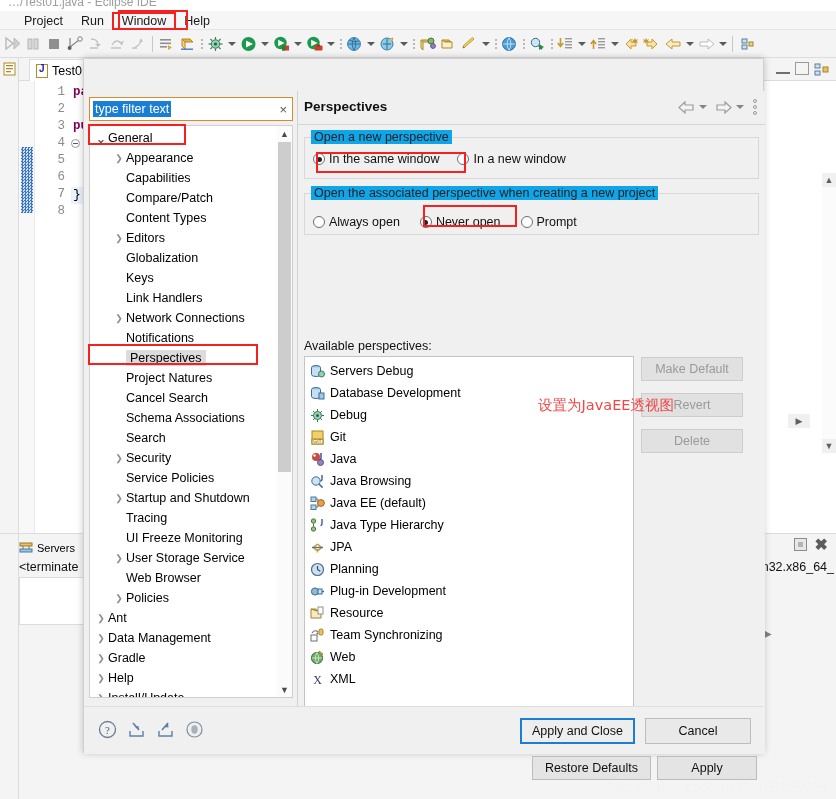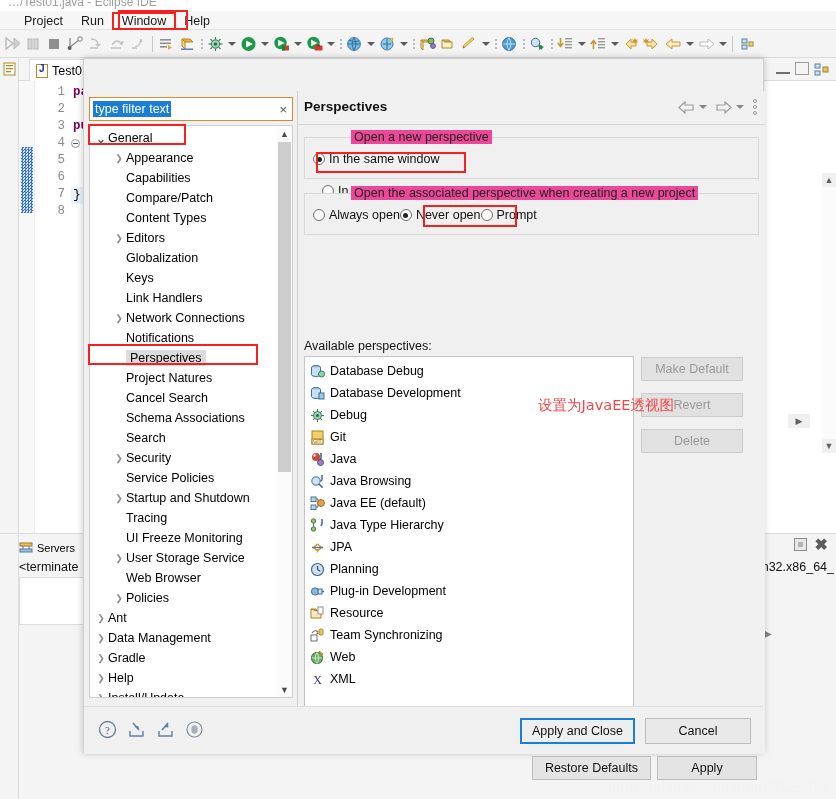--- a/index.html
+++ b/index.html
@@ -145,21 +145,21 @@
   .pane { position: absolute; left: 213px; top: 0px; width: 468px; height: 663px; background: #f0f0f0; border-left: 1px solid #d2d2d2; }
   .pane-head { position: absolute; left: 0; top: 0; width: 467px; height: 34px; background: #f0f0f0; border-bottom: 1px solid #d5d5d5; }
   .pane-title { position: absolute; left: 6px; top: 8px; font-size: 13.5px; font-weight: bold; color: #111; }
   .pane-nav { position: absolute; right: 8px; top: 8px; display: flex; align-items: center; gap: 3px; }
   .navarrow { width: 19px; height: 15px; }
   .navcaret { width: 0; height: 0; border-left: 4px solid transparent; border-right: 4px solid transparent; border-top: 4px solid #858585; }
   .navdots { display: flex; flex-direction: column; gap: 2px; margin-left: 6px; }
   .navdots s { width: 4px; height: 4px; border: 1px solid #9b9b9b; border-radius: 50%; background: transparent; display: block; }
 
   .group { position: absolute; border: 1px solid #d8d8d8; background: #f0f0f0; }
-  .group > .gtitle { position: absolute; left: 6px; top: -8px; background: #ec4899; padding: 0 3px; font-size: 12.5px; color: #222; white-space: nowrap; margin-left: 40px; }
+  .group > .gtitle { position: absolute; left: 6px; top: -8px; background: #0ea5e9; padding: 0 3px; font-size: 12.5px; color: #222; white-space: nowrap; }
   .radio-row { position: absolute; display: flex; align-items: center; }
   .radio { display: flex; align-items: center; gap: 4px; font-size: 12.5px; color: #111; white-space: nowrap; }
   .rdot { width: 12px; height: 12px; border-radius: 50%; border: 1px solid #6d6d6d; background: #fff; position: relative; flex: 0 0 auto; }
   .rdot.on:after { content: ""; position: absolute; left: 2.5px; top: 2.5px; width: 5px; height: 5px; border-radius: 50%; background: #222; }
 
   .avail-label { position: absolute; left: 6px; top: 248px; font-size: 12.5px; color: #111; }
   .list-box { position: absolute; left: 6px; top: 265px; width: 330px; height: 354px; background: #ffffff; border: 1px solid #c4c4c4; overflow: hidden; }
   .lrow { position: absolute; left: 4px; height: 22px; display: flex; align-items: center; gap: 5px; font-size: 12.5px; color: #000; white-space: nowrap; }
   .lrow .ico { width: 16px; height: 16px; flex: 0 0 auto; display: flex; align-items: center; justify-content: center; }
 
@@ -709,35 +709,35 @@
           <span class="navdots">
               <s></s>
               <s></s>
               <s></s>
             </span>
         </div>
       </div>
 
       <div class="group" style="left:6px; top:46px; width:455px; height:42px;">
         <span class="gtitle">Open a new perspective</span>
-        <div class="radio-row" style="left:8px; top:14px; gap:18px;flex-direction:column;" id="radios-open-new">
+        <div class="radio-row" style="left:8px; top:14px; gap:18px;" id="radios-open-new">
             <label class="radio">
               <span class="rdot on"></span>
               <span>In the same window</span>
             </label>
             <label class="radio">
               <span class="rdot"></span>
               <span>In a new window</span>
             </label>
           </div>
       </div>
 
       <div class="group" style="left:6px; top:102px; width:455px; height:42px;">
         <span class="gtitle">Open the associated perspective when creating a new project</span>
-        <div class="radio-row" style="left:8px; top:14px; gap:0;" id="radios-associated">
+        <div class="radio-row" style="left:8px; top:21px; gap:20px;" id="radios-associated">
             <label class="radio">
               <span class="rdot"></span>
               <span>Always open</span>
             </label>
             <label class="radio">
               <span class="rdot on"></span>
               <span>Never open</span>
             </label>
             <label class="radio">
               <span class="rdot"></span>
@@ -751,21 +751,21 @@
       <div class="list-box">
         <div id="persp-host">
             <div class="lrow" style="top: 3px;">
               <span class="ico">
                 <svg width="15" height="15">
                   <ellipse cx="6" cy="3.5" rx="4.5" ry="2" fill="#9fc8e8" stroke="#3d6e95"></ellipse>
                   <path d="M1.5 3.5 v7 q0 2 4.5 2 t4.5 -2 v-7" fill="#c6dff2" stroke="#3d6e95"></path>
                   <circle cx="11.5" cy="10" r="3" fill="#8fd3b0" stroke="#3a7a5c"></circle>
                 </svg>
               </span>
-              <span>Database Debug</span>
+              <span>Servers Debug</span>
             </div>
             <div class="lrow" style="top: 25px;">
               <span class="ico">
                 <svg width="15" height="15">
                   <ellipse cx="6" cy="3.5" rx="4.5" ry="2" fill="#9fc8e8" stroke="#3d6e95"></ellipse>
                   <path d="M1.5 3.5 v7 q0 2 4.5 2 t4.5 -2 v-7" fill="#c6dff2" stroke="#3d6e95"></path>
                   <rect x="9" y="7" width="5" height="6" fill="#9fc8e8" stroke="#3d6e95"></rect>
                 </svg>
               </span>
               <span>Database Development</span>

